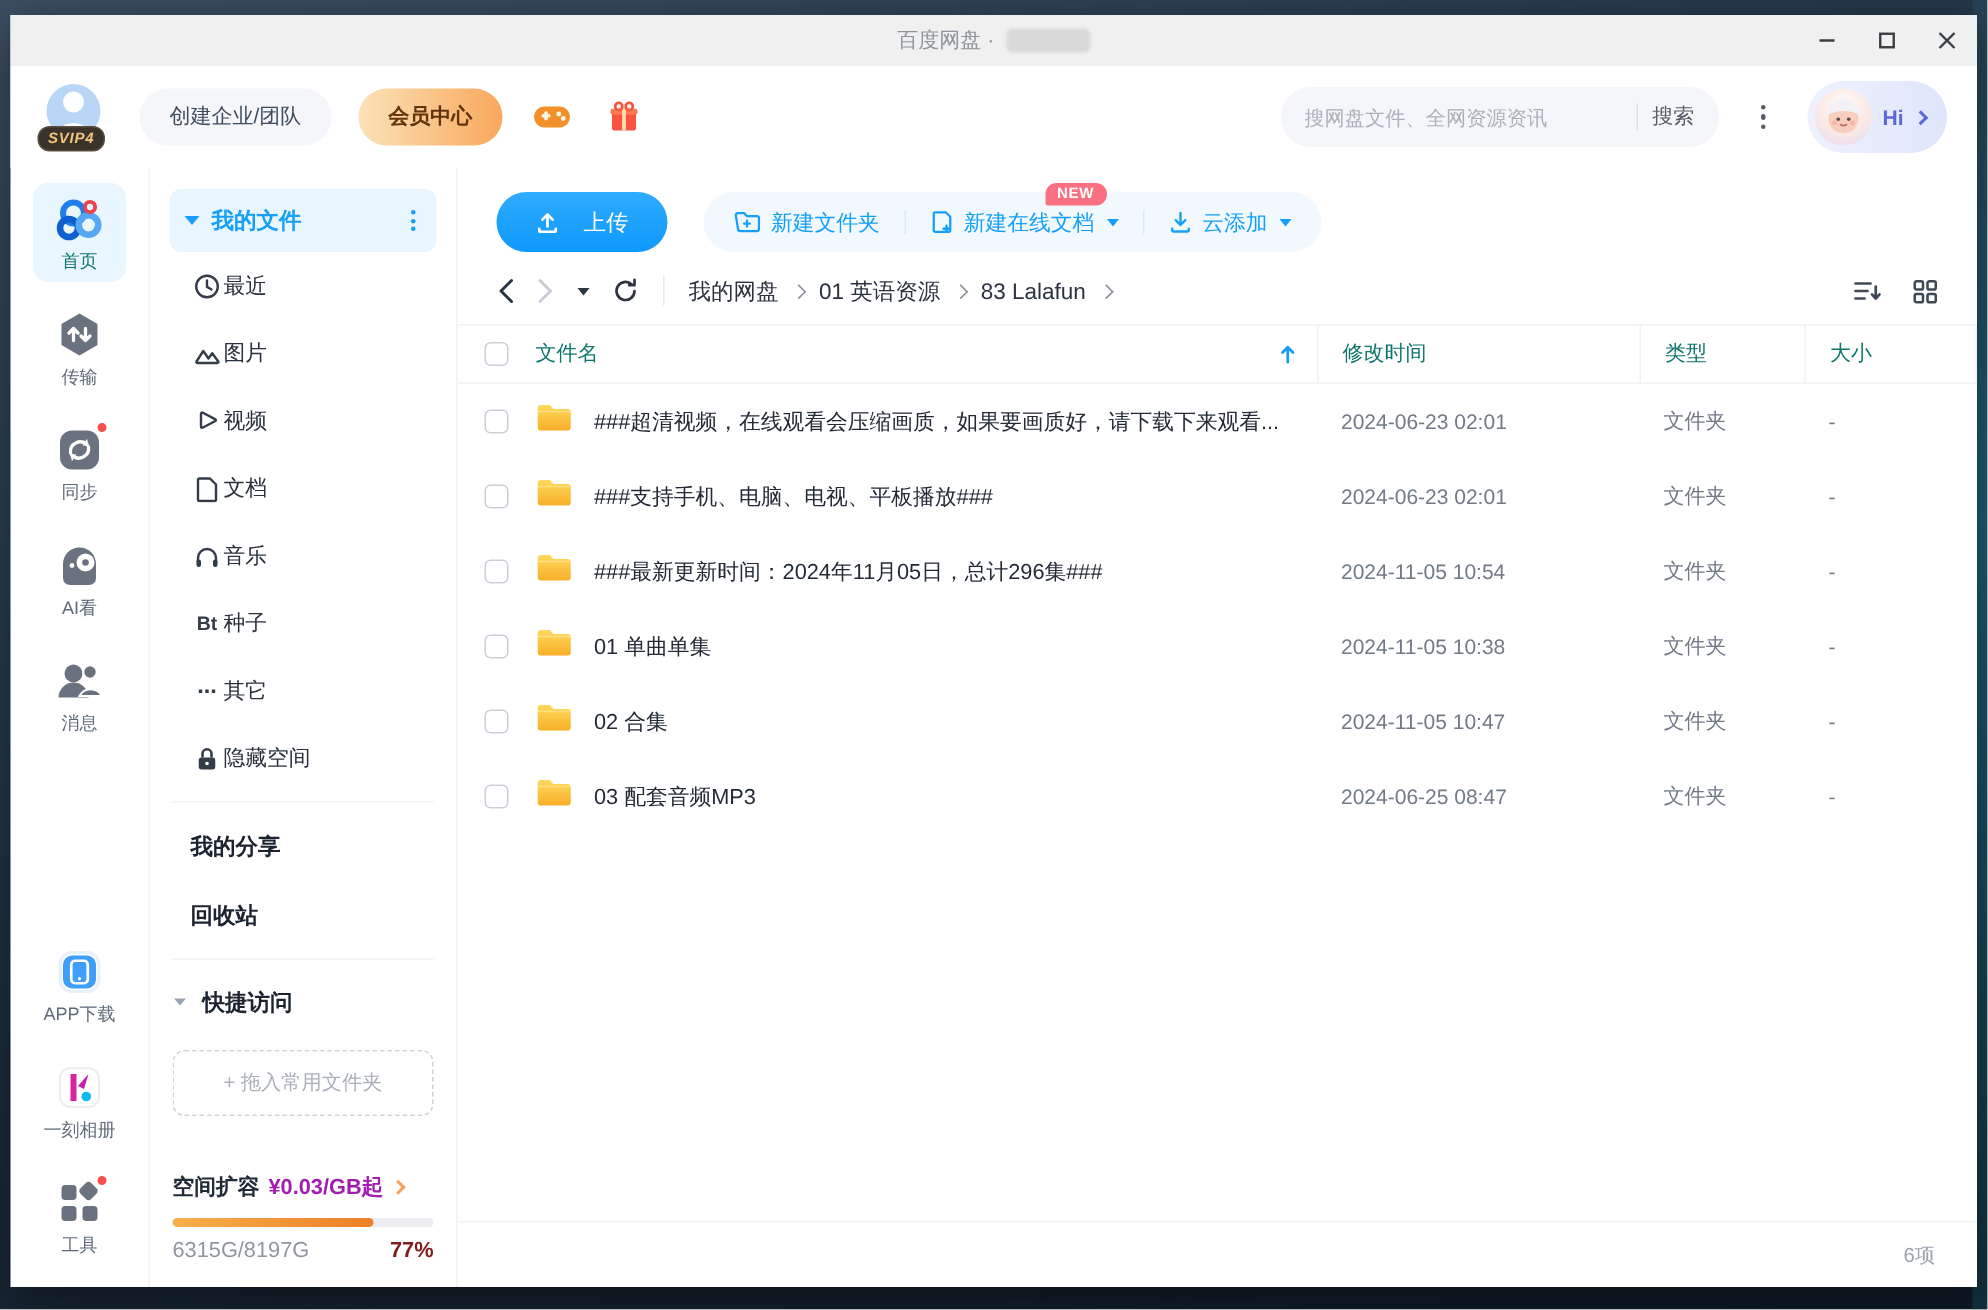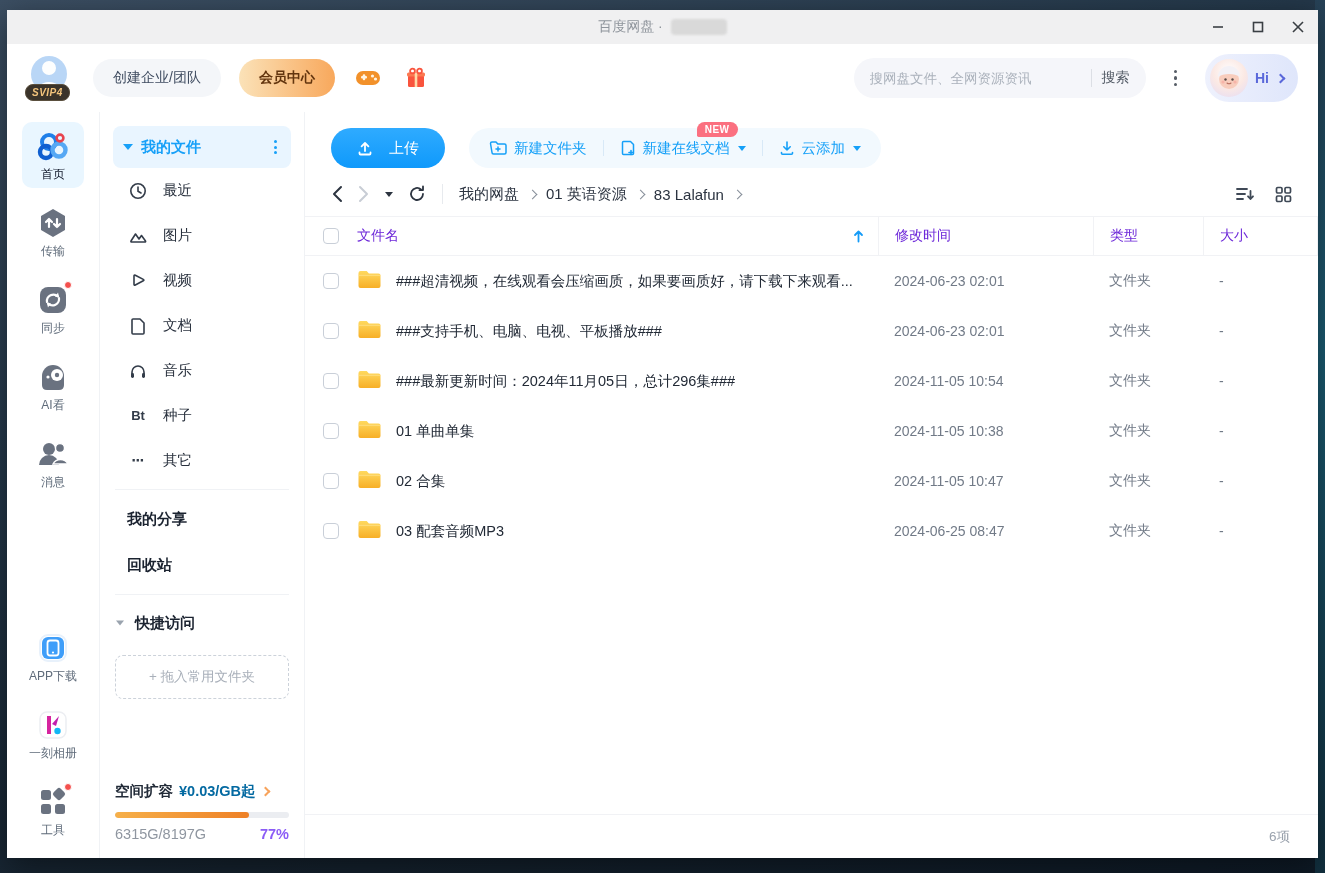--- a/index.html
+++ b/index.html
@@ -52,59 +52,59 @@
   
   .appbody { flex:1; display:flex; min-height:0; }
 
   
   .rail { width:93px; flex:0 0 auto; border-right:1px solid #f0f2f5; display:flex;
     flex-direction:column; align-items:center; padding:10px 0 14px; gap:11px;}
   .rail-item { width:62px; padding:7px 0 5px; text-align:center; cursor:pointer; border-radius:10px;}
   .rail-item .ric { position:relative; width:34px; height:34px; margin:0 auto; }
   .rail-item .rlabel { margin-top:3px; font-size:12px; color:#5f6b7a; }
   .rail-item.active { background:#e9f6ff; }
-  .rail-item.active .rlabel { color:#0f172a; }
+  .rail-item.active .rlabel { color:#0f766e; }
   .red-dot { position:absolute; top:-2px; right:-2px; width:8px; height:8px; border-radius:50%;
     background:#f4504d; border:1.5px solid #fff;}
   .rail-spacer { flex:1; }
 
   
   .sidebar { width:205px; flex:0 0 auto; border-right:1px solid #f0f2f5;
     display:flex; flex-direction:column; padding:14px 13px 16px; min-height:0;}
   .myfiles { height:42px; flex:0 0 auto; background:#e9f5ff; border-radius:8px;
     display:flex; align-items:center; padding:0 10px; gap:8px; cursor:pointer;}
   .caret-dn { width:0; height:0; border-left:5px solid transparent; border-right:5px solid transparent;
     border-top:6px solid #17a0f8; }
   .caret-dn.gray { border-top-color:#9aa3ae; }
   .myfiles-label { color:#17a0f8; font-weight:bold; font-size:15px; flex:1;}
   .vdots { display:flex; flex-direction:column; gap:2.5px; padding:4px;}
   .vdots i { width:3px; height:3px; border-radius:50%; background:#17a0f8;}
-  .cat { height:45px; display:flex; align-items:center; gap:15px; padding-left:15px; cursor:pointer; flex:0 0 auto;}
+  .cat { height:45px; display:flex; align-items:center; gap:1px; padding-left:15px; cursor:pointer; flex:0 0 auto;}
   .cat .cic { width:20px; height:20px; display:flex; align-items:center; justify-content:center;
     color:#333c49; font-weight:bold; font-size:13px;}
   .cat .clabel { font-size:14.5px; color:#28303d; }
   .sdivider { height:1px; background:#f0f2f5; margin:6px 2px; flex:0 0 auto;}
   .slink { height:46px; display:flex; align-items:center; padding-left:14px;
     font-size:15px; font-weight:bold; color:#1b2330; cursor:pointer; flex:0 0 auto;}
   .quickrow { height:44px; display:flex; align-items:center; gap:10px; padding-left:2px; cursor:pointer; flex:0 0 auto;}
   .quickrow .qlabel { font-size:15px; font-weight:bold; color:#1b2330; }
   .quickrow .caret-dn { transform:scale(.8); }
   .dropzone { margin:10px 2px 0; border:1.5px dashed #ccd2da; border-radius:8px; height:44px;
     display:flex; align-items:center; justify-content:center; color:#a9b0ba; font-size:13.5px; cursor:pointer; flex:0 0 auto;}
   .storage { margin-top:auto; flex:0 0 auto; padding:0 2px;}
   .srow1 { display:flex; align-items:center; gap:6px; cursor:pointer;}
   .s-label { font-size:14.5px; font-weight:bold; color:#222b38; }
-  .s-price { font-size:14.5px; font-weight:bold; color:#0369a1; }
+  .s-price { font-size:14.5px; font-weight:bold; color:#a21caf; }
   .s-chev { width:7px; height:7px; border-right:2px solid #f7a35b; border-top:2px solid #f7a35b;
     transform:rotate(45deg);}
   .sbar { margin-top:11px; height:6px; background:#ebedf1; border-radius:3px; overflow:hidden;}
   .sbar-fill { height:100%; border-radius:3px; background:linear-gradient(90deg,#f6b04a,#ee8026);}
   .srow2 { margin-top:8px; display:flex; align-items:center;}
   .s-usage { font-size:14.5px; color:#8f96a0; flex:1;}
-  .s-pct { font-size:14.5px; font-weight:bold; color:#8b5cf6;}
+  .s-pct { font-size:14.5px; font-weight:bold; color:#7f1d1d;}
 
   
   .main { flex:1; display:flex; flex-direction:column; min-width:0; }
   .toolbar { padding:16px 26px 10px; display:flex; align-items:center; gap:24px; flex:0 0 auto;}
   .btn-upload { height:40px; border-radius:21px; padding:0 26px; border:none; cursor:pointer;
     background:linear-gradient(180deg,#2fabff,#0f99fb); color:#fff; font-size:15px;
     display:flex; align-items:center; gap:16px; font-family:inherit;}
   .toolgroup { height:40px; border-radius:21px; background:#f2f9fe; display:flex;
     align-items:center; padding:0 20px; gap:16px;}
   .tool-item { position:relative; display:flex; align-items:center; gap:7px;
@@ -122,21 +122,21 @@
     border-top:5px solid #2c3440; cursor:pointer;}
   .crumb-vsep { width:1px; height:20px; background:#e7eaee; margin:0 16px;}
   .crumbs { display:flex; align-items:center; gap:10px;}
   .crumb { font-size:15px; color:#2b3340; cursor:pointer; white-space:nowrap;}
   .crumb-sep { width:7px; height:7px; border-right:1.8px solid #858d98; border-top:1.8px solid #858d98;
     transform:rotate(45deg); flex:0 0 auto;}
   .crumb-actions { margin-left:auto; display:flex; align-items:center; gap:20px;}
 
   .tablehead { height:40px; flex:0 0 auto; display:flex; align-items:center;
     border-top:1px solid #f1f2f5; border-bottom:1px solid #f1f2f5; padding-left:18px;
-    color:#6d28d9; font-size:14px;}
+    color:#0f766e; font-size:14px;}
   .col-check { width:34px; flex:0 0 auto; display:flex; align-items:center;}
   .checkbox { width:16px; height:16px; border:1.5px solid #c9cfd8; border-radius:4px; background:#fff; cursor:pointer;}
   .col-name { flex:1; min-width:0; display:flex; align-items:center; gap:8px; align-self:stretch;}
   .col-time { width:215px; flex:0 0 auto; align-self:stretch; display:flex; align-items:center; padding-left:16px;}
   .col-type { width:110px; flex:0 0 auto; align-self:stretch; display:flex; align-items:center; padding-left:16px;}
   .col-size { width:115px; flex:0 0 auto; align-self:stretch; display:flex; align-items:center; padding-left:16px;}
   .tablehead .col-time,.tablehead .col-type,.tablehead .col-size { border-left:1px solid #f1f2f5;}
   .tablehead .col-size { border-right:1px solid #f1f2f5;}
   .sort-arrow { margin-left:auto; margin-right:14px; color:#149bf7; display:flex; align-items:center;}
 
@@ -374,20 +374,30 @@
           <span class="clabel">音乐</span>
         </div>
         <div class="cat">
           <span class="cic">Bt</span>
           <span class="clabel">种子</span>
         </div>
         <div class="cat">
           <span class="cic">⋯</span>
           <span class="clabel">其它</span>
         </div>
+        <div class="cat">
+          <span class="cic">
+              <svg width="16" height="18" viewBox="0 0 16 18">
+            <rect x="2.5" y="8" width="11" height="8" rx="1.8" fill="#333c49"></rect>
+            <path d="M5 8 v-2.5 a3 3 0 0 1 6 0 v2.5" fill="none" stroke="#333c49" stroke-width="1.7"></path>
+            <circle cx="8" cy="12" r="1.2" fill="#fff"></circle>
+          </svg>
+            </span>
+          <span class="clabel">隐藏空间</span>
+        </div>
         <div class="sdivider"></div>
         <div class="slink">我的分享</div>
         <div class="slink">回收站</div>
         <div class="sdivider"></div>
         <div class="quickrow">
           <span class="caret-dn gray"></span>
           <span class="qlabel">快捷访问</span>
         </div>
         <div class="dropzone">+ 拖入常用文件夹</div>
         <div class="storage">

